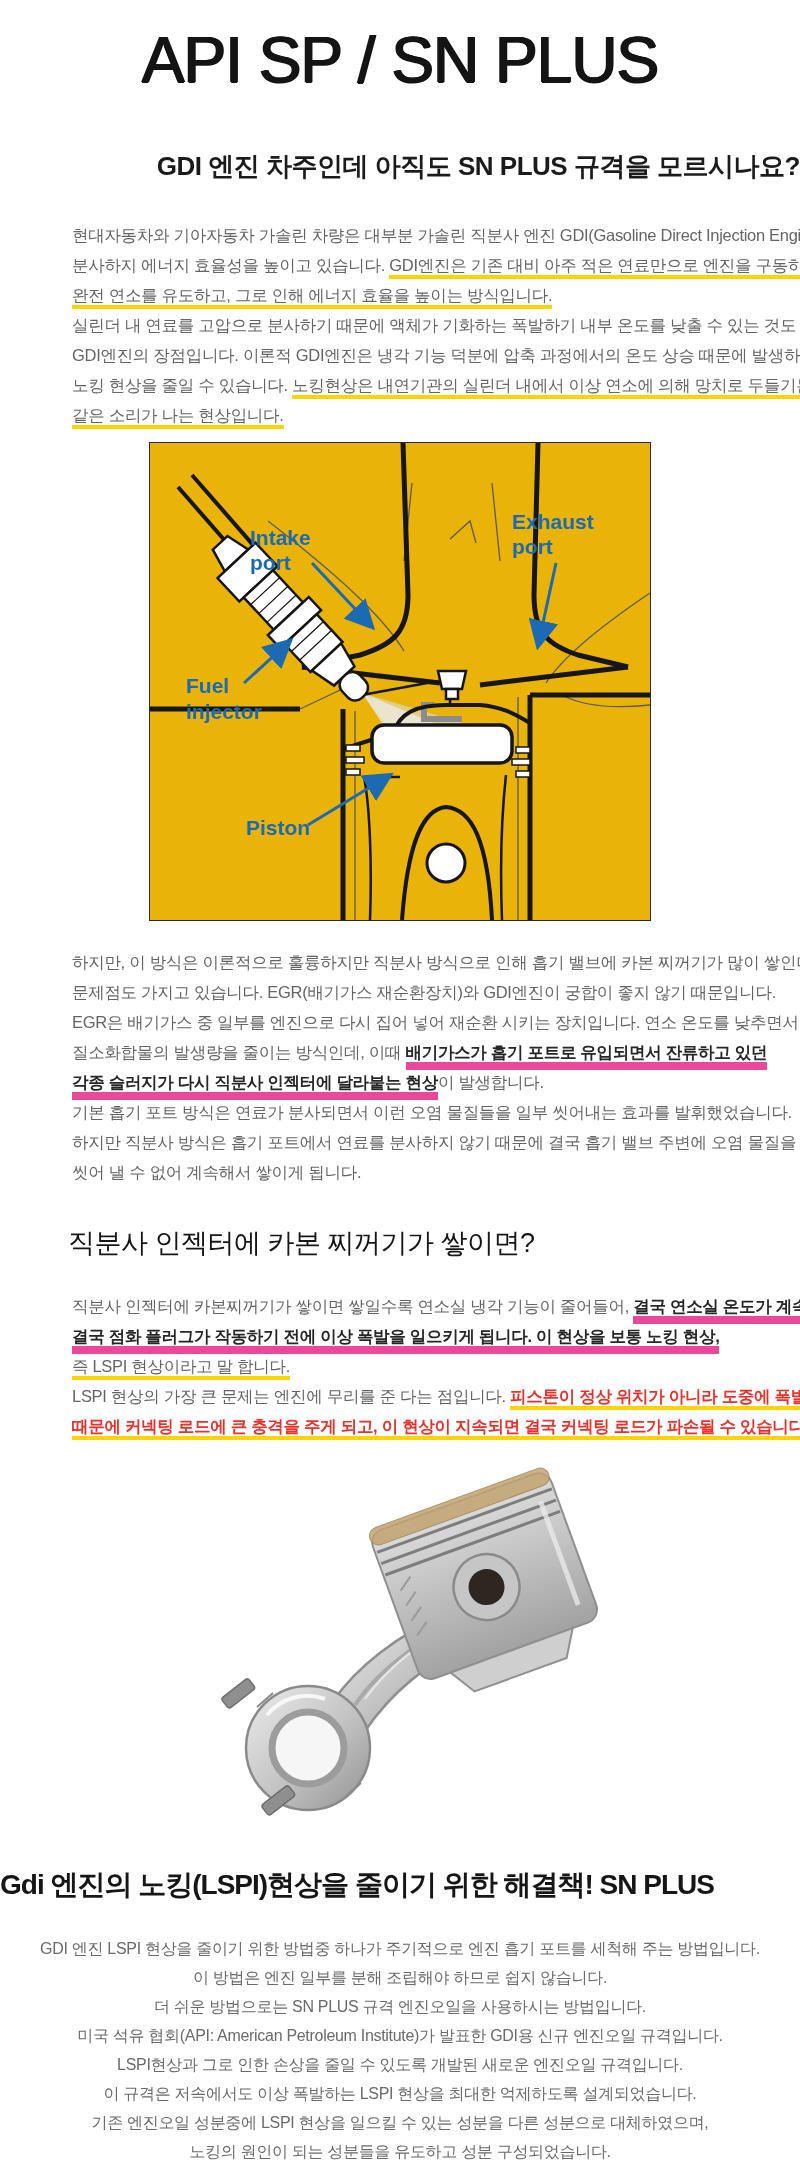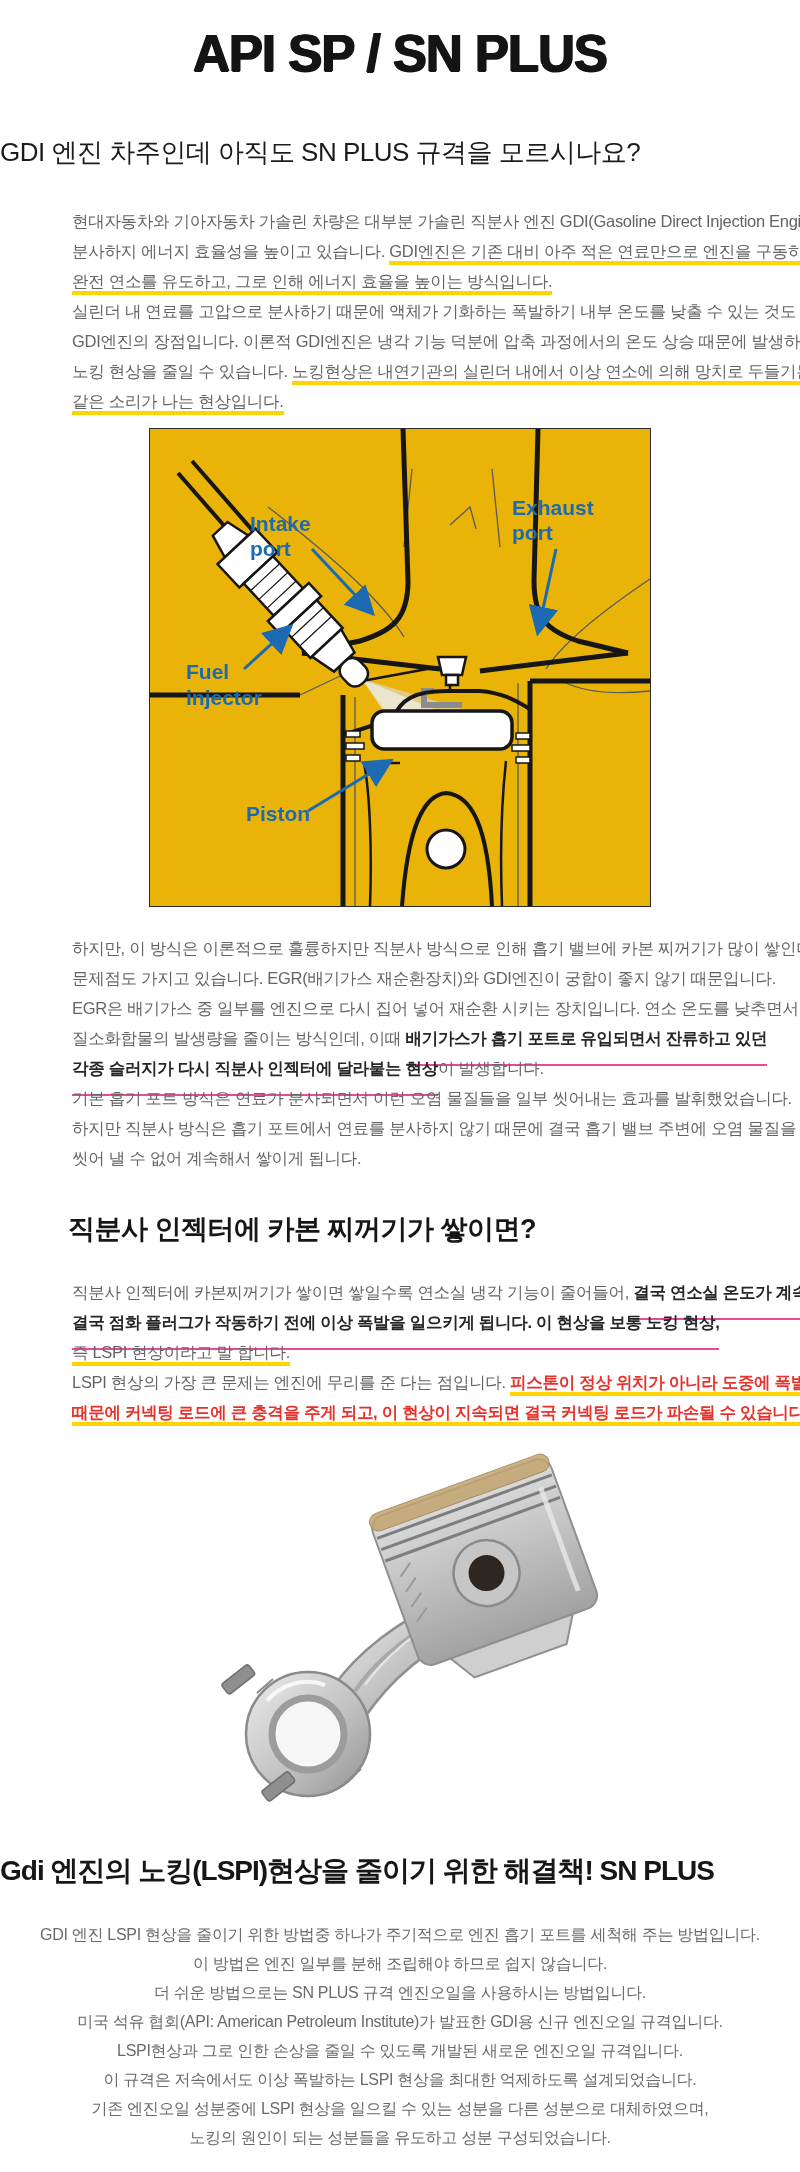--- a/index.html
+++ b/index.html
@@ -1,38 +1,38 @@
 <!DOCTYPE html>
 <html lang="ko"><head>
 <meta charset="utf-8">
 <style>
   html,body{margin:0;padding:0;background:#ffffff;}
   body{width:800px;font-family:"Liberation Sans","DejaVu Sans",sans-serif;overflow-x:hidden;}
   .page{width:800px;position:relative;padding:26px 0 22px 0;box-sizing:border-box;}
 
   .main-title{
     text-align:center;
-    font-size:51px;
-    font-weight:700;
+    font-size:64px;
+    font-weight:400;
     letter-spacing:-1px;
     color:#141414;
     line-height:1.08;
     text-shadow:0.9px 0 #141414,-0.9px 0 #141414,0 0.5px #141414;
   }
   .h1{
-    text-align:left;
+    text-align:right;
     font-size:26px;
-    font-weight:normal;
+    font-weight:bold;
     color:#1b1b1b;
     margin-top:54px;
     letter-spacing:-0.5px;
   }
   .h2{
     font-size:27px;
-    font-weight:bold;
+    font-weight:normal;
     color:#161616;
     margin:38px 0 0 68px;
     letter-spacing:-0.5px;
   }
   .h3{
     font-size:28px;
     font-weight:bold;
     color:#161616;
     margin-top:36px;
     letter-spacing:-1px;
@@ -55,22 +55,22 @@
     color:#6a6a6a;
   }
   .seg-n{}
   .seg-u{
     border-bottom:4px solid #ffd400;
     padding-bottom:1px;
   }
   .seg-bu{
     font-weight:bold;
     color:#262626;
-    border-bottom:2px solid #ec4899;
-    padding-bottom:17px;
+    border-bottom:8px solid #ec4899;
+    padding-bottom:1px;
   }
   .seg-ru{
     font-weight:bold;
     color:#e8312a;
     border-bottom:4px solid #ffd400;
     padding-bottom:1px;
   }
   .diagram-box{
     width:500px;
     height:477px;

